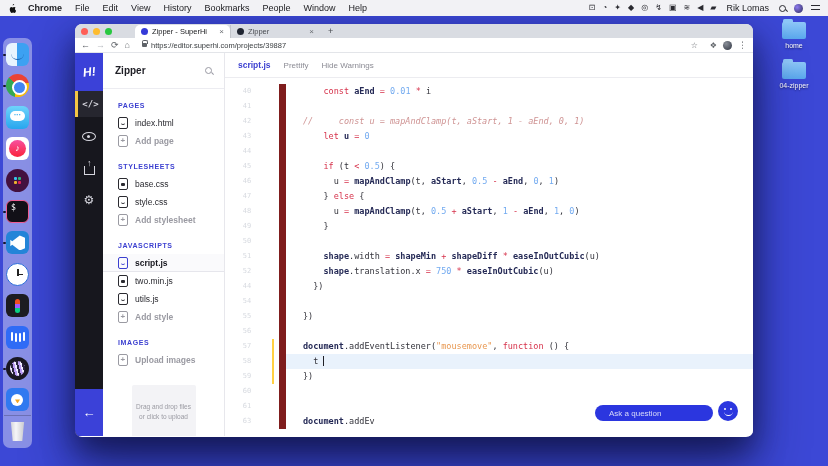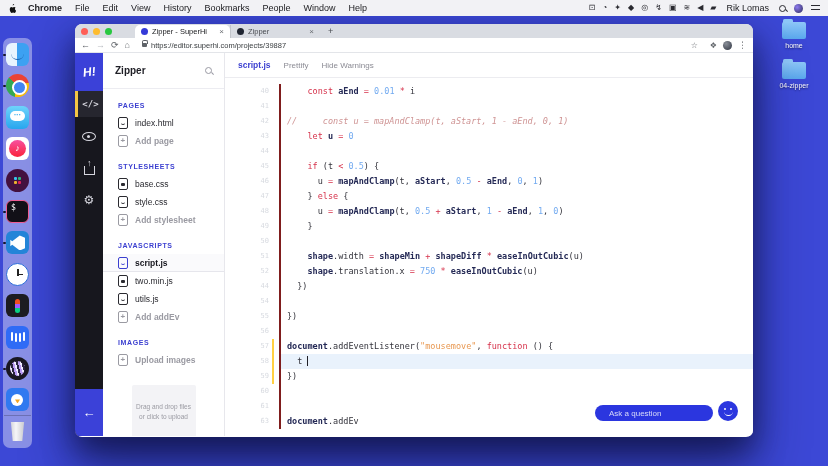--- a/index.html
+++ b/index.html
@@ -132,24 +132,24 @@
   .dropzone { margin:16px auto 0; width:64px; background:#f3f3f6; border-radius:2px; padding:17px 2px;
     font-size:6.5px; line-height:1.5; color:#9a9aa2; text-align:center; }
 
   .editor { flex:1; position:relative; background:#fff; overflow:hidden; }
   .edbar { height:25px; display:flex; align-items:center; padding:0 13px; gap:13px; border-bottom:1px solid #ececf0; }
   .edfile { font-size:8.5px; font-weight:bold; color:#3b3fd0; }
   .edact { font-size:8px; color:#8b8b94; }
   .codearea { position:absolute; top:26px; left:0; right:0; bottom:0; overflow:hidden; padding-top:5px;
     font-family:"DejaVu Sans Mono", monospace; font-size:8.5px; }
   .crow { display:flex; height:15px; line-height:15px; }
-  .ln { width:44px; text-align:right; color:#d7dae0; font-size:7px; flex:none; }
+  .ln { width:44px; text-align:center; color:#d7dae0; font-size:7px; flex:none; }
   .gmark { width:10px; flex:none; }
   .crow.changed .gmark { background:linear-gradient(90deg, transparent 0 3px, #ffd042 3px 5.5px, transparent 5.5px); }
-  .codecell { flex:1; border-left:2px solid #7f1d1d; padding-left:6px; white-space:pre; }
+  .codecell { flex:1; border-left:7px solid #7f1d1d; padding-left:17px; white-space:pre; }
   .crow.activeline .codecell { background:#e9f2fc; }
   .t-p { color:#33333b; } .t-k { color:#d6324b; } .t-o { color:#d6324b; }
   .t-n { color:#252a56; font-weight:bold; } .t-num { color:#72aaf0; }
   .t-s { color:#e8974f; } .t-c { color:#cf9494; font-style:italic; }
   .cursor { display:inline-block; width:1px; height:10px; background:#1f1f26; vertical-align:-1.5px; }
 
   .askpill { position:absolute; right:40px; bottom:15px; width:118px; height:16px; border-radius:10px;
     background:#2b36df; color:rgba(255,255,255,.8); font-size:8px; display:flex; align-items:center; padding:0 14px; }
   .smiley { position:absolute; right:15px; bottom:15px; width:20px; height:20px; border-radius:50%; background:#2b36df; }
   .smiley::before { content:""; position:absolute; left:6px; top:6.5px; width:2px; height:2px; border-radius:50%; background:#fff; box-shadow:6px 0 0 #fff; }
@@ -332,21 +332,21 @@
             <div class="filerow">
               <span class="ficon file-lock"></span>
               <span class="flabel">two.min.js</span>
             </div>
             <div class="filerow">
               <span class="ficon file-smile"></span>
               <span class="flabel">utils.js</span>
             </div>
             <div class="filerow muted">
               <span class="ficon file-plus"></span>
-              <span class="flabel">Add addEv</span>
+              <span class="flabel">Add style</span>
             </div>
             <div class="sectitle">IMAGES</div>
             <div class="filerow muted">
               <span class="ficon file-plus"></span>
               <span class="flabel">Upload images</span>
             </div>
           </div>
         <div class="dropzone">
           <span>Drag and drop files</span><br>
           <span>or click to upload</span>

